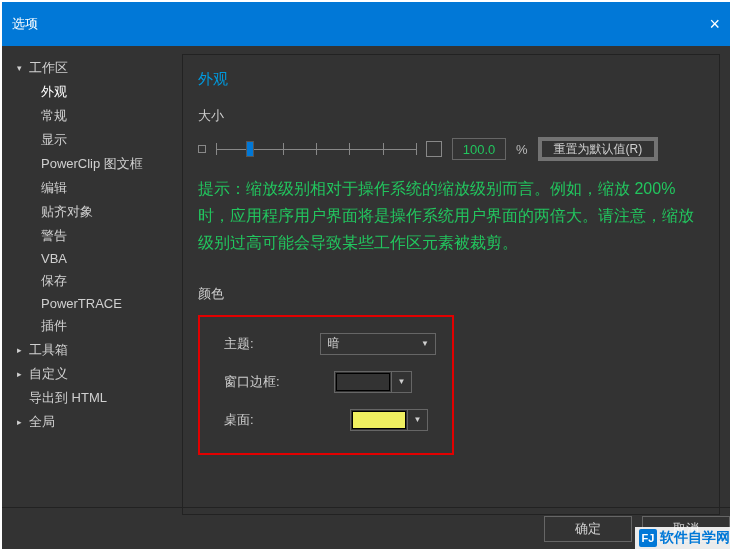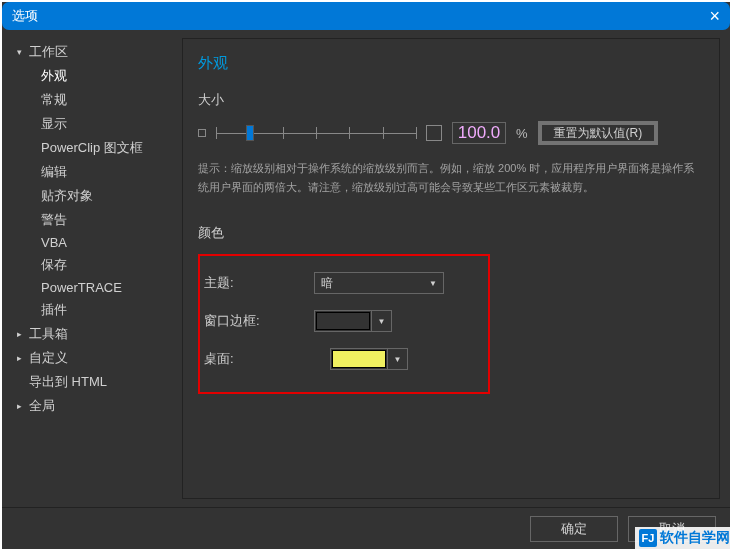--- a/index.html
+++ b/index.html
@@ -1,50 +1,50 @@
 <!DOCTYPE html>
 <html><head>
 <meta charset="utf-8">
 <style>
 * { margin: 0; padding: 0; box-sizing: border-box; font-family: "Microsoft YaHei", sans-serif; }
 body { background: #fff; width: 738px; height: 555px; position: relative; }
 .window { width: 728px; height: 547px; background: #333333; position: absolute; top: 2px; left: 2px; }
-.titlebar { height: 28px; background: #0178d7; color: #fff; display: flex; align-items: center; justify-content: space-between; padding: 0 10px; font-size: 13px; border-radius: 7px; }
+.titlebar { height: 44px; background: #0178d7; color: #fff; display: flex; align-items: center; justify-content: space-between; padding: 0 10px; font-size: 13px; }
 .titlebar .close { font-size: 18px; cursor: pointer; font-family: Arial; }
 .body { display: flex; height: calc(100% - 70px); }
 .sidebar { width: 180px; padding: 10px 0 10px 15px; color: #d0d0d0; font-size: 13px; overflow-y: auto; }
 .sidebar .node { padding: 3px 0; cursor: pointer; display: flex; align-items: center; }
 .sidebar .node.l0 { padding-left: 0; }
 .sidebar .node.l1 { padding-left: 24px; }
 .sidebar .node .arrow { width: 10px; display: inline-block; font-size: 9px; margin-right: 2px; }
 .sidebar .node.sel { color: #fff; }
 .content { flex: 1; padding: 15px 20px 15px 15px; border: 1px solid #222; margin: 8px 10px 8px 0; position: relative; }
 .section-title { color: #0099dd; font-size: 15px; margin-bottom: 18px; }
 .sub-title { color: #d0d0d0; font-size: 13px; margin-bottom: 12px; }
 .slider-row { display: flex; align-items: center; gap: 10px; margin-bottom: 14px; }
 .slider-box { width: 8px; height: 8px; border: 1px solid #888; }
 .slider-track { width: 200px; height: 20px; position: relative; }
 .slider-track .line { position: absolute; top: 50%; left: 0; right: 0; height: 1px; background: #888; }
 .slider-track .tick { position: absolute; top: 4px; bottom: 4px; width: 1px; background: #888; }
 .slider-track .thumb { position: absolute; top: 2px; width: 8px; height: 16px; background: #0178d7; border: 1px solid #555; left: 30px; }
 .checkbox { width: 16px; height: 16px; border: 1px solid #888; background: #333; }
-.num-input { width: 54px; height: 22px; background: #333; border: 1px solid #666; color: #f0abfc; text-align: center; font-size: 17px; }
+.num-input { width: 54px; height: 22px; background: #333; border: 1px solid #666; color: #22c55e; text-align: center; font-size: 13px; }
 .pct { color: #bbb; font-size: 13px; }
 .btn-reset { height: 24px; padding: 0 12px; background: #333; border: 4px solid #737373; color: #d0d0d0; font-size: 12px; cursor: pointer; }
-.hint { color: #a3a3a3; font-size: 11px; line-height: 1.7; margin-bottom: 28px; }
-.highlight-box { border: 2px solid #e30000; padding: 16px 16px 22px 4px; width: 292px; }
+.hint { color: #22c55e; font-size: 16px; line-height: 1.7; margin-bottom: 28px; }
+.highlight-box { border: 2px solid #e30000; padding: 16px 16px 22px 24px; width: 256px; }
 .color-row { display: flex; align-items: center; margin-bottom: 16px; }
 .color-row:last-child { margin-bottom: 0; gap: 16px; }
 .color-row .lbl { color: #d0d0d0; font-size: 13px; width: 110px; }
 .dropdown { width: 130px; height: 22px; background: #333; border: 1px solid #666; color: #d0d0d0; font-size: 12px; display: flex; align-items: center; justify-content: space-between; padding: 0 6px; cursor: pointer; }
 .dropdown .dd-arrow { font-size: 8px; }
 .color-picker { display: flex; height: 22px; border: 1px solid #666; cursor: pointer; }
 .color-picker .swatch { width: 54px; border: 1px solid #000; margin: 1px; }
 .color-picker .dd-btn { width: 20px; display: flex; align-items: center; justify-content: center; color: #d0d0d0; font-size: 8px; border-left: 1px solid #666; }
-.footer { position: absolute; bottom: 0; left: 0; right: 0; height: 42px; border-top: 1px solid #222; display: flex; justify-content: flex-end; align-items: center; padding-right: 14px; gap: 10px; }
+.footer { position: absolute; bottom: 0; left: 0; right: 0; height: 42px; border-top: 1px solid #222; display: flex; justify-content: flex-end; align-items: center; gap: 10px; }
 .footer button { width: 88px; height: 26px; background: #333; border: 1px solid #666; color: #d0d0d0; font-size: 13px; cursor: pointer; }
 .watermark { position: absolute; bottom: 6px; right: 4px; display: flex; align-items: center; gap: 3px; background: rgba(255,255,255,0.9); padding: 2px 4px; font-size: 14px; color: #0178d7; font-weight: bold; }
 .watermark .logo { width: 18px; height: 18px; background: #0178d7; color: #fff; display: flex; align-items: center; justify-content: center; font-size: 11px; border-radius: 2px; }
 </style>
 </head>
 <body>
 
 <div class="window">
   <div class="titlebar">
     <span>选项</span>

